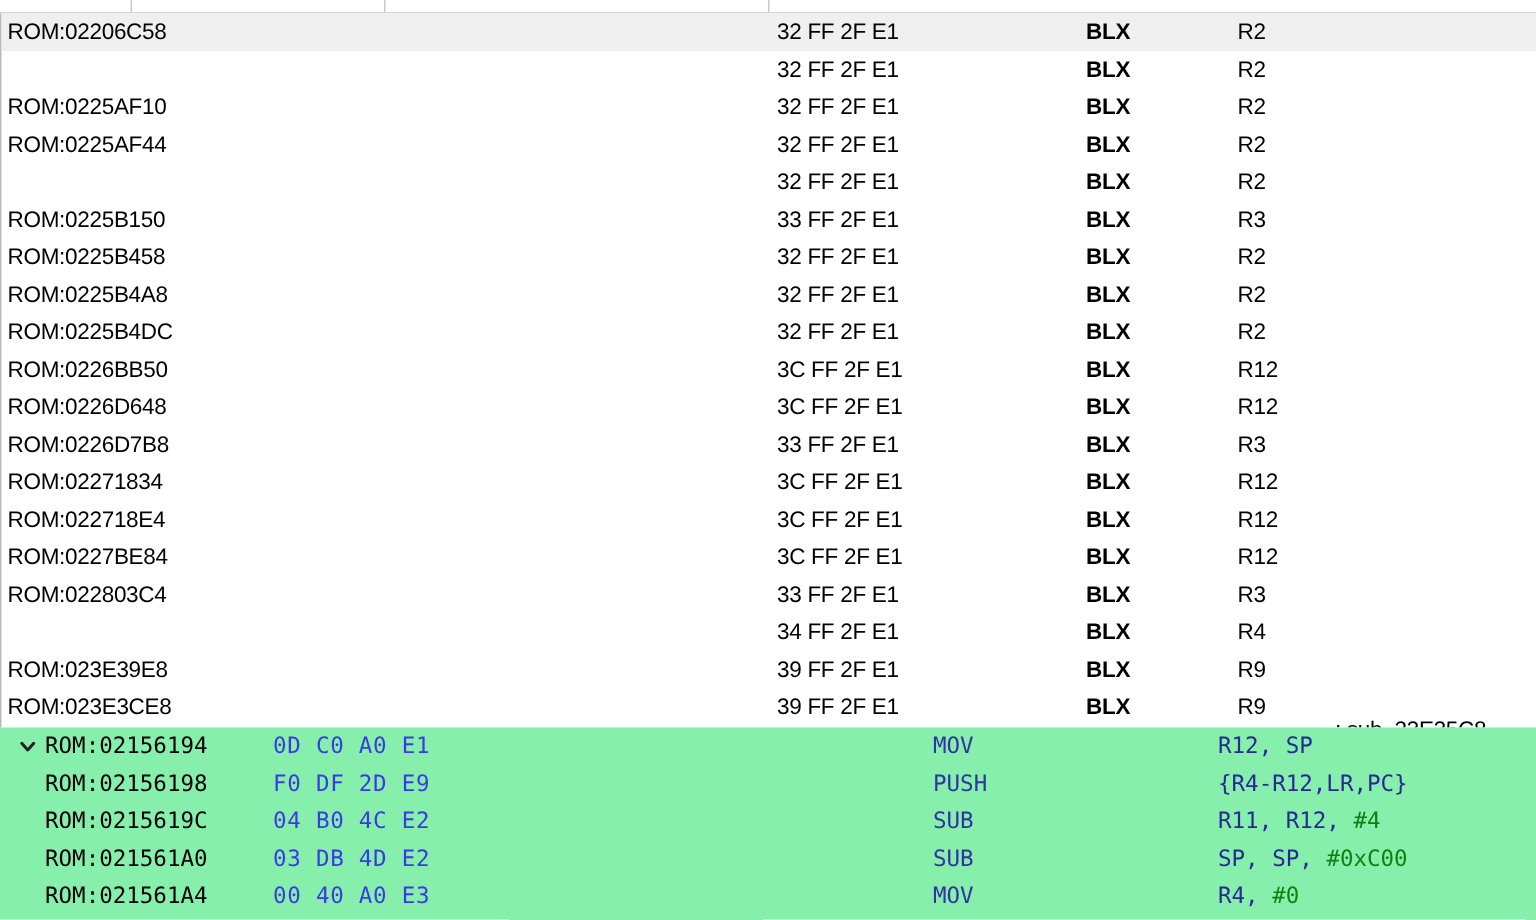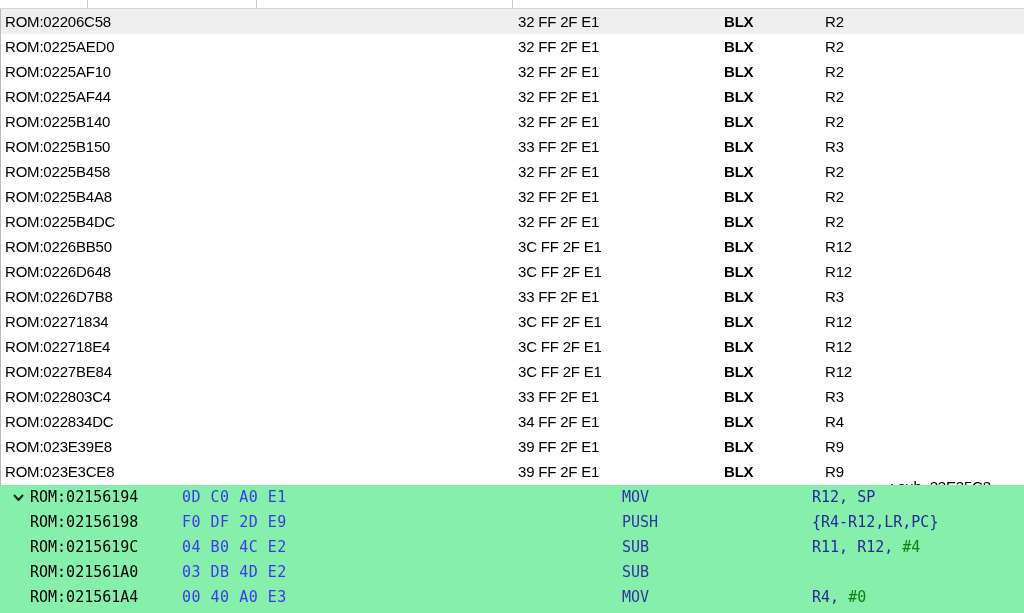--- a/index.html
+++ b/index.html
@@ -136,42 +136,40 @@
 
     <div class="xref-rows" id="xref-rows">
         <div class="xref-row selected">
           <span class="cell addr">ROM:02206C58</span>
           <span class="cell bytes">32 FF 2F E1</span>
           <span class="cell mnem">BLX</span>
           <span class="cell ops">R2</span>
           <span class="cell comment"></span>
         </div>
         <div class="xref-row">
-          <span class="cell addr">ROM:0225AED0</span>
           <span class="cell bytes">32 FF 2F E1</span>
           <span class="cell mnem">BLX</span>
           <span class="cell ops">R2</span>
           <span class="cell comment"></span>
         </div>
         <div class="xref-row">
           <span class="cell addr">ROM:0225AF10</span>
           <span class="cell bytes">32 FF 2F E1</span>
           <span class="cell mnem">BLX</span>
           <span class="cell ops">R2</span>
           <span class="cell comment"></span>
         </div>
         <div class="xref-row">
           <span class="cell addr">ROM:0225AF44</span>
           <span class="cell bytes">32 FF 2F E1</span>
           <span class="cell mnem">BLX</span>
           <span class="cell ops">R2</span>
           <span class="cell comment"></span>
         </div>
         <div class="xref-row">
-          <span class="cell addr">ROM:0225B140</span>
           <span class="cell bytes">32 FF 2F E1</span>
           <span class="cell mnem">BLX</span>
           <span class="cell ops">R2</span>
           <span class="cell comment"></span>
         </div>
         <div class="xref-row">
           <span class="cell addr">ROM:0225B150</span>
           <span class="cell bytes">33 FF 2F E1</span>
           <span class="cell mnem">BLX</span>
           <span class="cell ops">R3</span>
@@ -241,21 +239,20 @@
           <span class="cell comment"></span>
         </div>
         <div class="xref-row">
           <span class="cell addr">ROM:022803C4</span>
           <span class="cell bytes">33 FF 2F E1</span>
           <span class="cell mnem">BLX</span>
           <span class="cell ops">R3</span>
           <span class="cell comment"></span>
         </div>
         <div class="xref-row">
-          <span class="cell addr">ROM:022834DC</span>
           <span class="cell bytes">34 FF 2F E1</span>
           <span class="cell mnem">BLX</span>
           <span class="cell ops">R4</span>
           <span class="cell comment"></span>
         </div>
         <div class="xref-row">
           <span class="cell addr">ROM:023E39E8</span>
           <span class="cell bytes">39 FF 2F E1</span>
           <span class="cell mnem">BLX</span>
           <span class="cell ops">R9</span>
@@ -293,20 +290,21 @@
         <span class="d-cell daddr">ROM:0215619C</span>
         <span class="d-cell dbytes">04 B0 4C E2</span>
         <span class="d-cell dmnem">SUB</span>
         <span class="d-cell dops"><span>R11, R12, </span><span class="imm">#4</span></span>
       </div>
       <div class="disasm-row">
         <span class="d-cell fold"></span>
         <span class="d-cell daddr">ROM:021561A0</span>
         <span class="d-cell dbytes">03 DB 4D E2</span>
         <span class="d-cell dmnem">SUB</span>
+        <span class="d-cell dops"><span>SP, SP, </span><span class="imm">#0xC00</span></span>
       </div>
       <div class="disasm-row">
         <span class="d-cell fold"></span>
         <span class="d-cell daddr">ROM:021561A4</span>
         <span class="d-cell dbytes">00 40 A0 E3</span>
         <span class="d-cell dmnem">MOV</span>
         <span class="d-cell dops"><span>R4, </span><span class="imm">#0</span></span>
       </div>
     </div>
 

